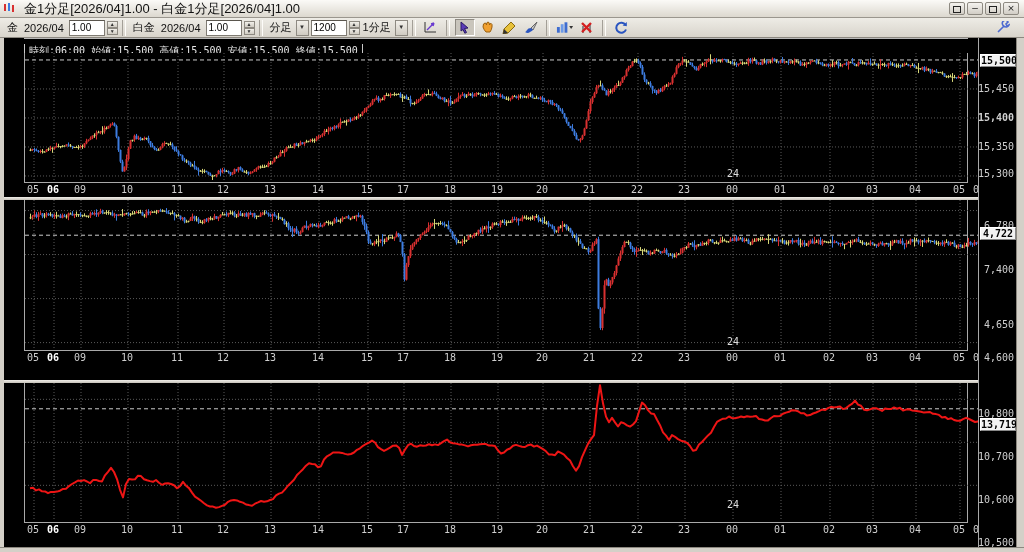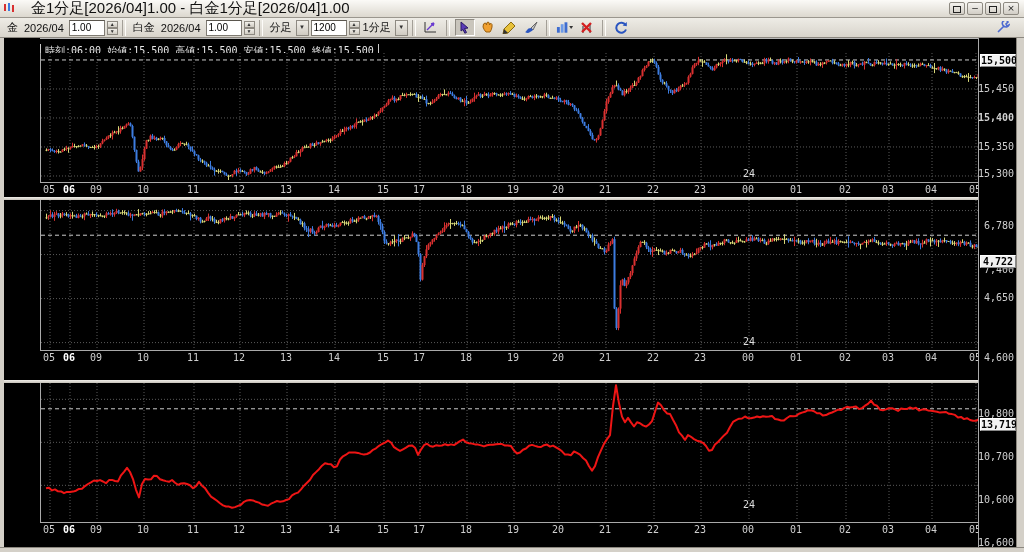--- a/index.html
+++ b/index.html
@@ -3,21 +3,21 @@
 <meta charset="utf-8">
 <style>
   html,body{margin:0;padding:0;}
   body{width:1024px;height:552px;position:relative;overflow:hidden;
        background:#d4d0c8;font-family:"Liberation Sans","DejaVu Sans",sans-serif;
        -webkit-font-smoothing:none;}
   
   .titlebar{position:absolute;left:0;top:0;width:1024px;height:18px;
     background:linear-gradient(#fbfaf7,#dcd8cf);border-bottom:1px solid #9a968e;
     display:flex;align-items:center;box-sizing:border-box;padding:0 3px;}
-  .titlebar .title{font-size:15px;color:#111;margin-left:15px;flex:1;
+  .titlebar .title{font-size:13px;color:#111;margin-left:8px;flex:1;
     white-space:nowrap;overflow:hidden;}
   .winbtns{display:flex;gap:2px;margin-right:2px;}
   .winbtn{width:16px;height:13px;background:linear-gradient(#f4f2ee,#d2cec6);
     border:1px solid #8e8a82;border-radius:2px;font-size:9px;line-height:11px;
     text-align:center;color:#222;padding:0;font-family:"DejaVu Sans",sans-serif;}
   .sq{display:inline-block;width:6px;height:5px;border:1px solid #222;margin-top:3px;}
   
   .toolbar{position:absolute;left:0;top:18px;width:1024px;height:20px;
     background:linear-gradient(#eeece6,#d8d4cb);border-bottom:1px solid #8c8880;
     display:flex;align-items:center;box-sizing:border-box;padding:0 4px;font-size:11px;color:#111;}
@@ -36,21 +36,21 @@
   .tbtn{width:20px;height:17px;border:1px solid transparent;background:transparent;
     display:inline-flex;align-items:center;justify-content:center;padding:0;margin:0 1px;}
   .tbtn.pressed{border:1px solid #8e8a82;border-right-color:#fff;border-bottom-color:#fff;
     background:#c9c5bc;}
   .tbtn svg{display:block;}
   .tb-right{margin-left:auto;margin-right:6px;}
   
   .chart-shell{position:absolute;left:4px;top:38px;width:1012px;height:509px;
     background:#000;overflow:hidden;
     font-family:"DejaVu Sans Mono","Liberation Mono",monospace;}
-  .panel{position:absolute;left:16px;width:944px;padding-left:20px;}
+  .panel{position:absolute;left:0;width:944px;padding-left:20px;}
   .panel-header{position:relative;height:15px;background:#000;border-top:1px solid #b9b9b9;
     box-sizing:border-box;}
   .hdr-box{display:inline-block;border:1px solid #c9c9c9;border-top:0;background:#000;
     color:#e8e8e8;font-size:10px;line-height:13px;padding:0 4px;white-space:nowrap;}
   .plotwrap{position:relative;background:#000;border:1px solid #a9a9a9;border-top:0;
     box-sizing:border-box;}
   .plotwrap svg{display:block;}
   .xaxis{position:relative;height:14px;background:#000;color:#cfcfcf;font-size:10px;}
   .xaxis span{position:absolute;top:1px;transform:translateX(-50%);white-space:nowrap;}
   .xaxis span.bold{font-weight:bold;color:#ffffff;}
@@ -2305,26 +2305,26 @@
   </div>
 
   <div class="yaxis" id="yaxis">
       <span class="ytick" style="top: 44.9629px;">15,450</span>
       <span class="ytick" style="top: 73.9652px; font-weight: bold;">15,400</span>
       <span class="ytick" style="top: 102.968px;">15,350</span>
       <span class="ytick" style="top: 130px;">15,300</span>
       <div class="pricebox" style="top: 15.9606px;">15,500</div>
       <span class="ytick" style="top: 181.563px;">6,780</span>
       <span class="ytick" style="top: 225.577px;">7,400</span>
-      <span class="ytick" style="top: 254px;">4,650</span>
+      <span class="ytick" style="top: 281px;">4,650</span>
       <span class="ytick" style="top: 313.606px;">4,600</span>
-      <div class="pricebox" style="top: 217px;">4,722</div>
+      <div class="pricebox" style="top: 189px;">4,722</div>
       <span class="ytick" style="top: 370.337px;">10,800</span>
       <span class="ytick" style="top: 413.329px;">10,700</span>
       <span class="ytick" style="top: 456.322px;">10,600</span>
-      <span class="ytick" style="top: 499.314px;">16,600</span>
+      <span class="ytick" style="top: 499.314px;">10,500</span>
       <div class="pricebox" style="top: 379.795px;">13,719</div>
     </div>
 </div>
 
 <div class="edge-l"></div>
 <div class="edge-r"></div>
 <div class="edge-b"></div>
 
 </body></html>

